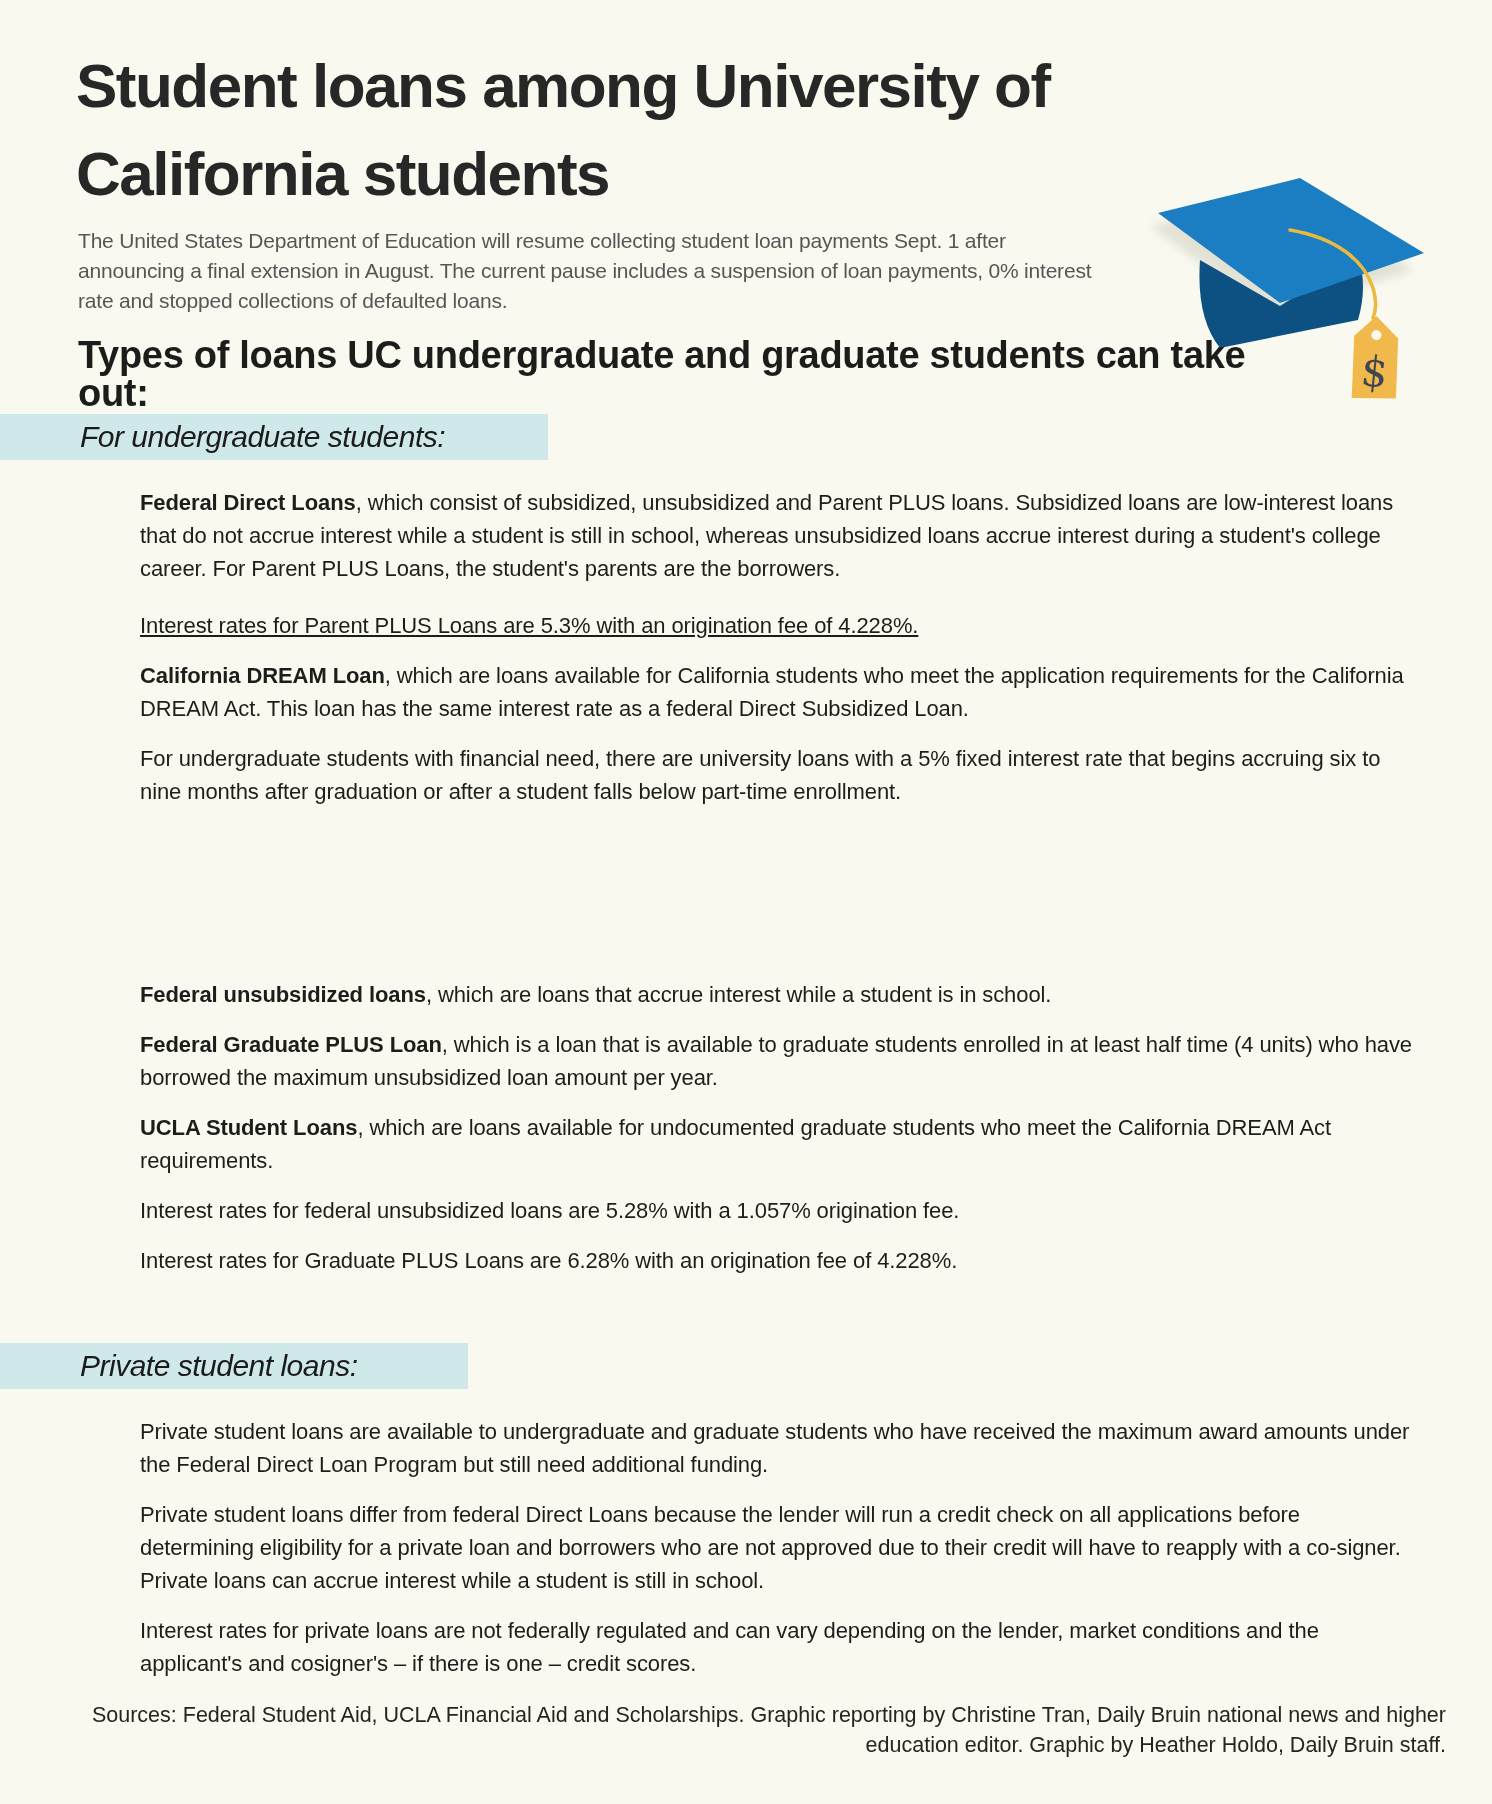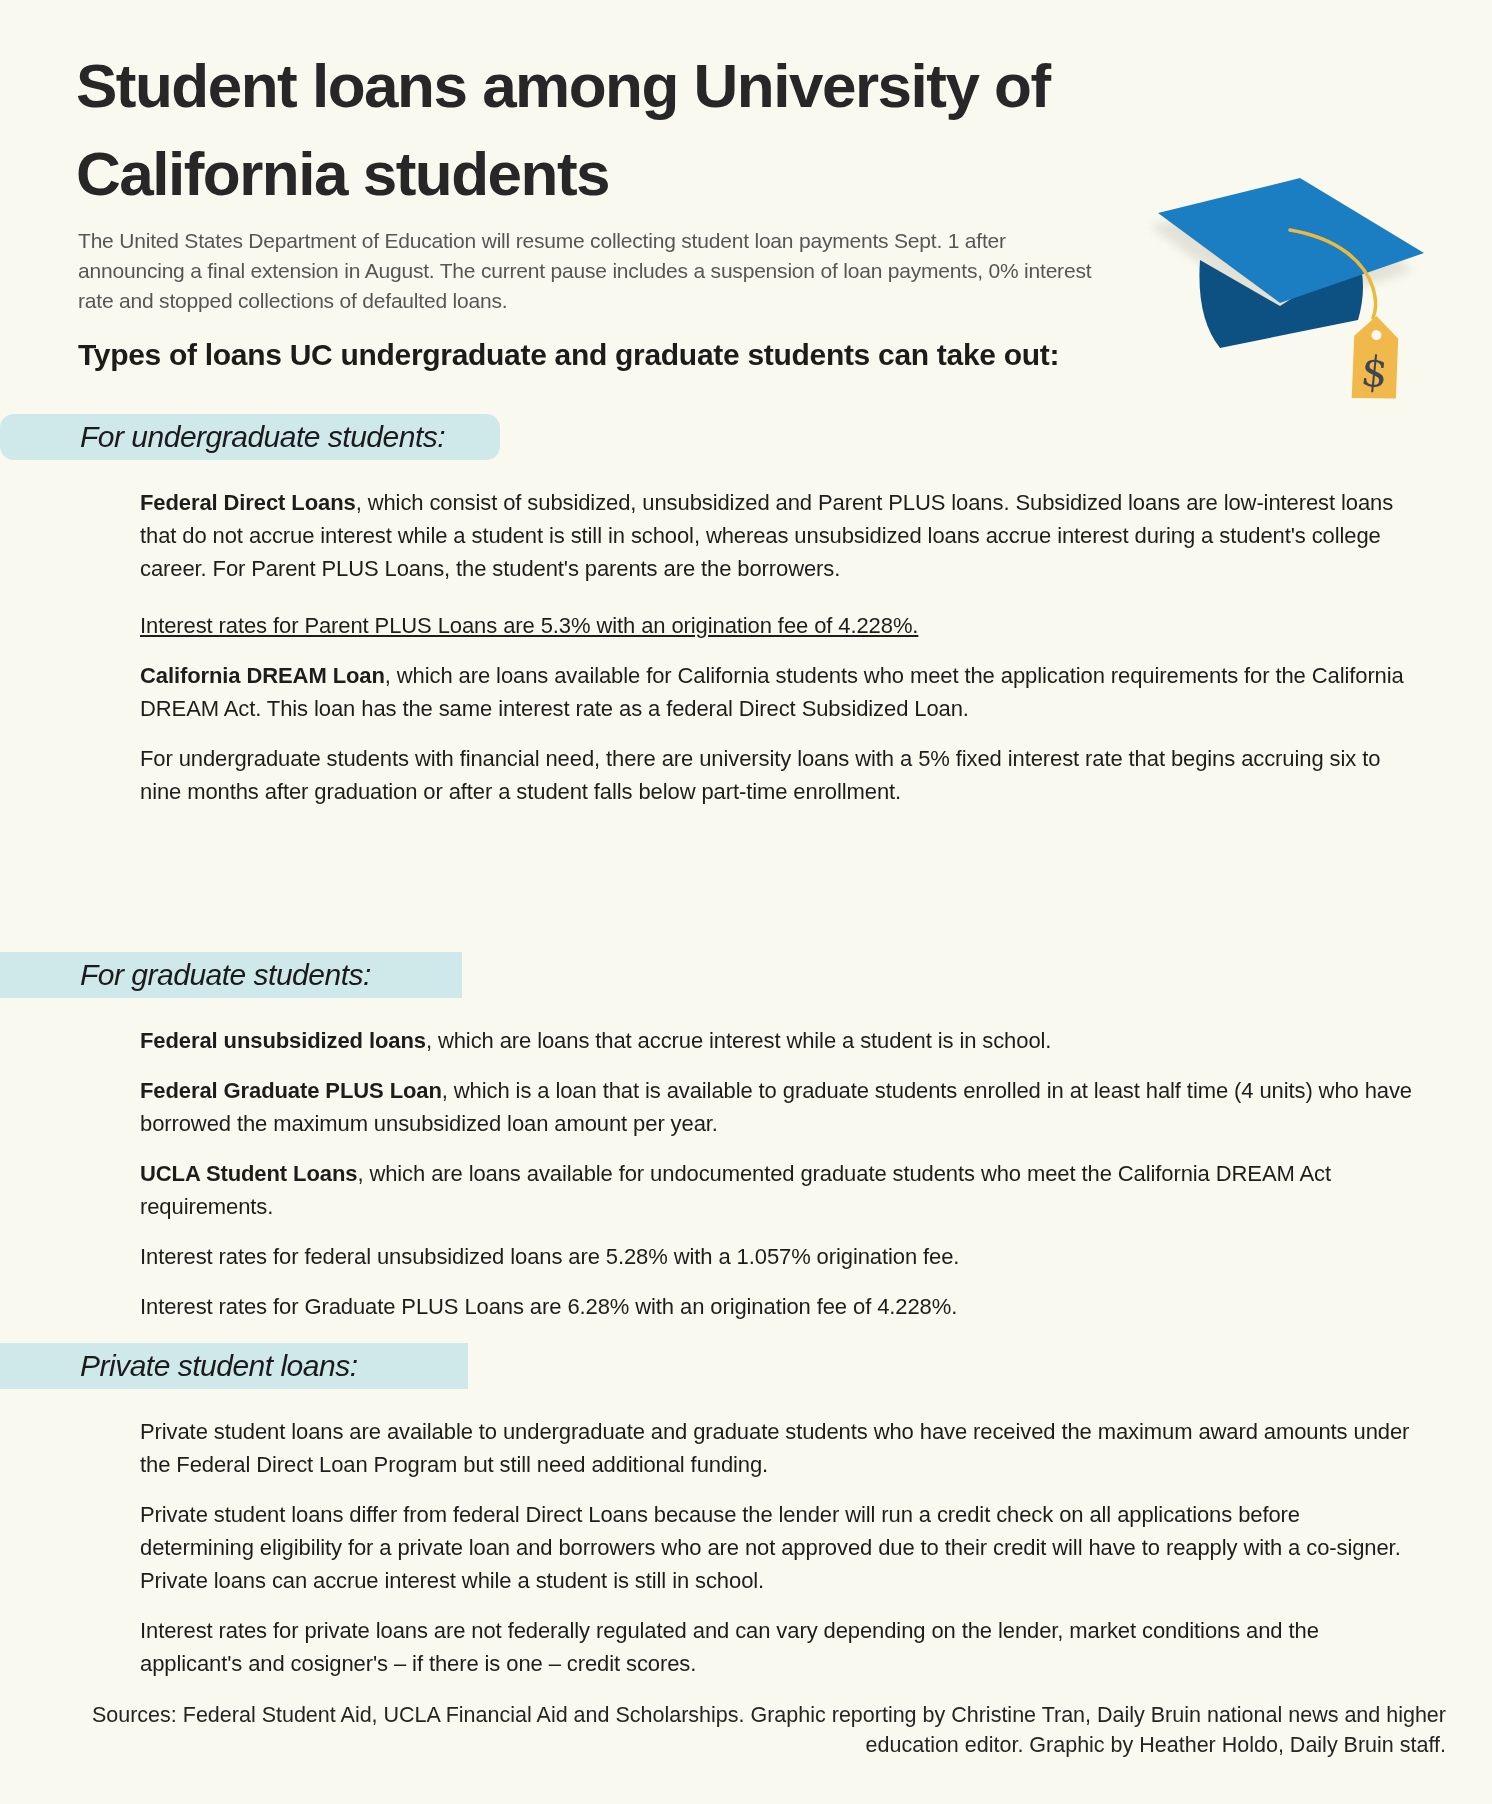--- a/index.html
+++ b/index.html
@@ -34,21 +34,21 @@
     line-height:30px;
     letter-spacing:-0.2px;
     color:#565655;
   }
   .types-heading{
     position:absolute;
     left:78px;
     top:336px;
     width:1190px;
     margin:0;
-    font-size:30px;
+    font-size:38px;
     line-height:38px;
     font-weight:bold;
     letter-spacing:-0.3px;
     color:#1c1c1a;
   }
   .cap-illustration{
     position:absolute;
     left:1128px;
     top:148px;
     width:320px;
@@ -59,21 +59,21 @@
   .s2{top:952px;}
   .s3{top:1343px;}
   .section-bar{
     background:#cfe8ea;
     height:46px;
     display:flex;
     align-items:center;
     padding-left:80px;
     box-sizing:border-box;
   }
-  .s1 .section-bar{width:500px;border-radius:14px;}
+  .s1 .section-bar{width:548px;}
   .s2 .section-bar{width:462px;}
   .s3 .section-bar{width:468px;}
   .section-bar-label{
     font-style:italic;
     font-size:30px;
     letter-spacing:-0.5px;
     color:#1b1b1b;
     white-space:nowrap;
   }
   .section-paras{
@@ -143,23 +143,20 @@
     </div>
     <div class="section-paras">
       <p class="body-para"><strong class="para-lead">Federal Direct Loans</strong><span class="para-text">, which consist of subsidized, unsubsidized and Parent PLUS loans. Subsidized loans are low-interest loans that do not accrue interest while a student is still in school, whereas unsubsidized loans accrue interest during a student's college career. For Parent PLUS Loans, the student's parents are the borrowers.</span></p>
       <p class="body-para extra-gap"><strong class="para-lead"></strong><span class="para-text">Interest rates for Parent PLUS Loans are 5.3% with an origination fee of 4.228%.</span></p>
       <p class="body-para"><strong class="para-lead">California DREAM Loan</strong><span class="para-text">, which are loans available for California students who meet the application requirements for the California DREAM Act. This loan has the same interest rate as a federal Direct Subsidized Loan.</span></p>
       <p class="body-para"><strong class="para-lead"></strong><span class="para-text">For undergraduate students with financial need, there are university loans with a 5% fixed interest rate that begins accruing six to nine months after graduation or after a student falls below part-time enrollment.</span></p>
     </div>
   </section>
 
   <section class="loan-section s2">
-    <div class="section-bar">
-      <span class="section-bar-label">For graduate students:</span>
-    </div>
     <div class="section-paras">
       <p class="body-para"><strong class="para-lead">Federal unsubsidized loans</strong><span class="para-text">, which are loans that accrue interest while a student is in school.</span></p>
       <p class="body-para"><strong class="para-lead">Federal Graduate PLUS Loan</strong><span class="para-text">, which is a loan that is available to graduate students enrolled in at least half time (4 units) who have borrowed the maximum unsubsidized loan amount per year.</span></p>
       <p class="body-para"><strong class="para-lead">UCLA Student Loans</strong><span class="para-text">, which are loans available for undocumented graduate students who meet the California DREAM Act requirements.</span></p>
       <p class="body-para"><strong class="para-lead"></strong><span class="para-text">Interest rates for federal unsubsidized loans are 5.28% with a 1.057% origination fee.</span></p>
       <p class="body-para"><strong class="para-lead"></strong><span class="para-text">Interest rates for Graduate PLUS Loans are 6.28% with an origination fee of 4.228%.</span></p>
     </div>
   </section>
 
   <section class="loan-section s3">

